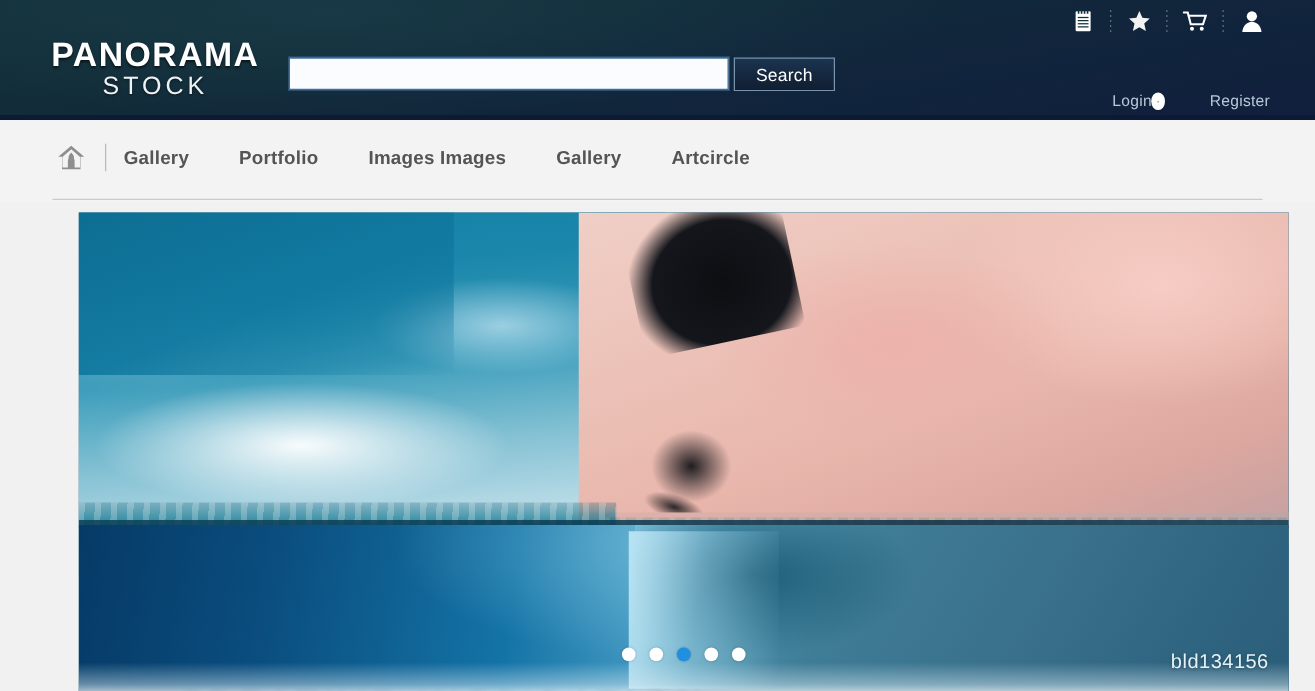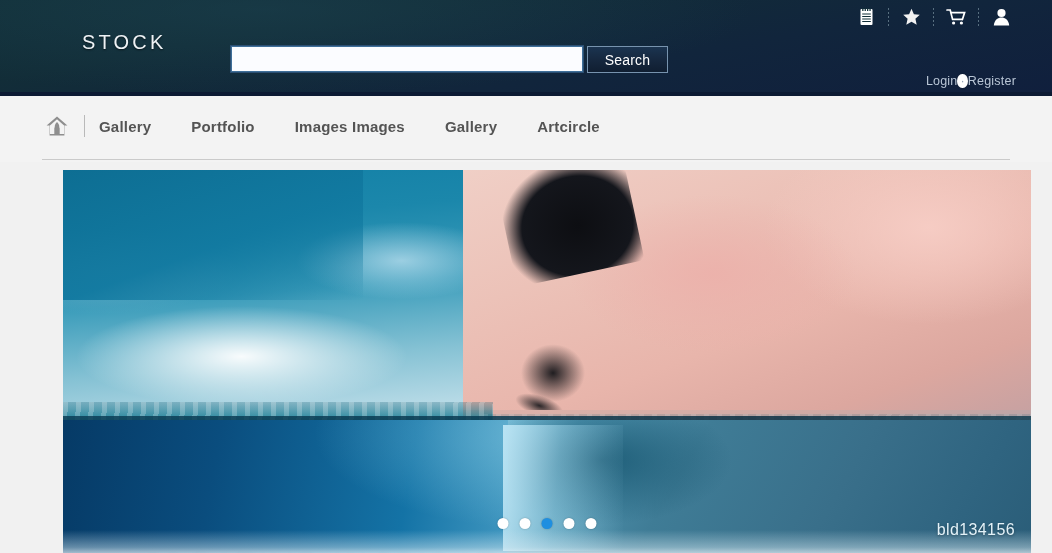--- a/index.html
+++ b/index.html
@@ -96,21 +96,21 @@
     opacity: .75;
   }
   .top-icon svg { display: block; }
 
   
   .auth {
     position: absolute; right: 36px; top: 74px;
     font-size: 12.5px; color: #b9c6d6;
     letter-spacing: .2px;
   }
-  .auth a { color: #b9c6d6; text-decoration: none; cursor: pointer; }
+  .auth a { color: #b9c6d6; text-decoration: none; cursor: pointer; margin-left: 36px; }
   .auth .dot { color: #93a3b5; padding: 0 3px; }
 
   
   .nav {
     position: absolute; left: 0; top: 96px;
     width: 1052px; height: 66px;
     background: #f3f3f3;
     text-align: right;
   }
   .nav-inner {
@@ -275,20 +275,21 @@
 </style>
 </head>
 <body>
 
 <div id="page">
 
   <div class="header">
     <div class="header-sheen"></div>
 
     <div class="logo">
+      <span class="logo-main">PANORAMA</span>
       <span class="logo-sub">STOCK</span>
     </div>
 
     <div class="search-wrap">
       <input class="search-input" type="text" autofocus="" placeholder="" style="">
       <button class="search-btn">Search</button>
     </div>
 
     <div class="top-icons">
       <div class="top-icon">

